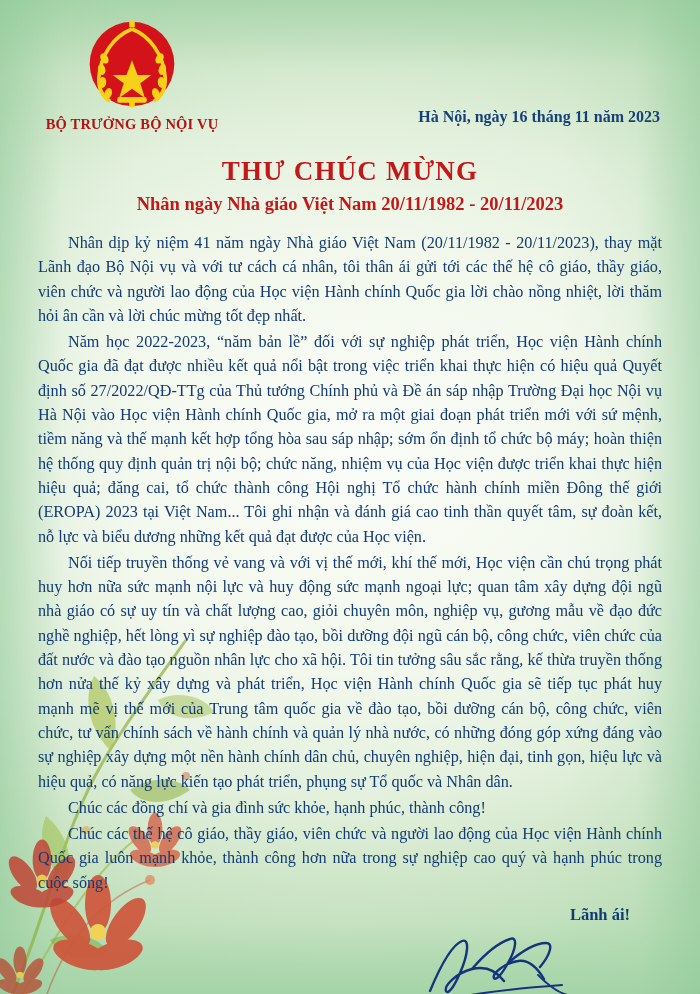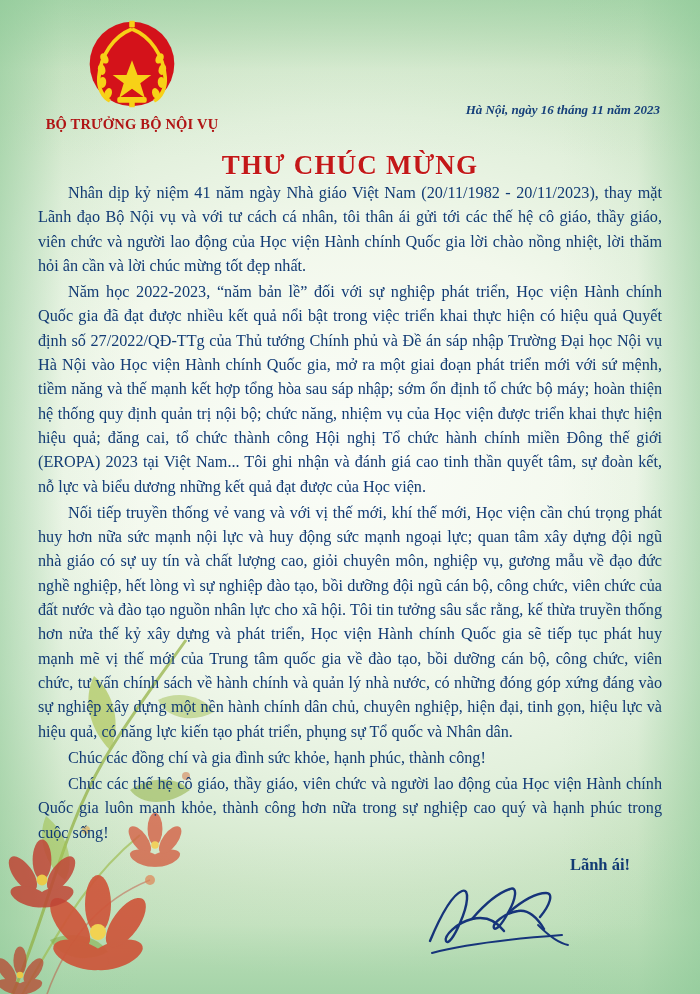--- a/index.html
+++ b/index.html
@@ -66,49 +66,49 @@
     margin-top: 6px;
     font-weight: bold;
     font-size: 14.5px;
     color: #b01515;
     letter-spacing: 0.2px;
     font-family: "Liberation Serif", serif;
   }
   .date-line {
     position: absolute;
     right: 40px;
-    top: 102px;
-    font-style: italic;
-    font-size: 13px;
+    top: 108px;
+    font-size: 16px;
     color: #16407a;
     font-weight: bold;
     font-family: "Liberation Serif", serif;
   }
 
   
   .titles {
     text-align: center;
+    margin-top: 6px;
   }
   .doc-title {
     color: #c31818;
     font-weight: bold;
     font-size: 27px;
     letter-spacing: 1.2px;
     text-shadow: 0 1px 0 rgba(255,255,255,0.6);
   }
   .doc-subtitle {
     color: #c31818;
     font-weight: bold;
     font-size: 18.5px;
     margin-top: 7px;
   }
 
   
   .body-text {
-    margin: 0 38px 0 38px;
+    margin: 16px 38px 0 38px;
     color: #123b74;
     font-size: 16.2px;
     line-height: 1.5;
     text-align: justify;
   }
   .body-text p {
     margin: 0 0 2px 0;
     text-indent: 30px;
   }
 
@@ -239,20 +239,21 @@
           </svg>
         </div>
         <div class="ministry-line">BỘ TRƯỞNG BỘ NỘI VỤ</div>
       </div>
 
       <div class="date-line">Hà Nội, ngày 16 tháng 11 năm 2023</div>
     </div>
 
     <div class="titles">
       <div class="doc-title">THƯ CHÚC MỪNG</div>
+      <div class="doc-subtitle">Nhân ngày Nhà giáo Việt Nam 20/11/1982 - 20/11/2023</div>
     </div>
 
     <div class="body-text">
       <p>Nhân dịp kỷ niệm 41 năm ngày Nhà giáo Việt Nam (20/11/1982 - 20/11/2023), thay mặt Lãnh đạo Bộ Nội vụ và với tư cách cá nhân, tôi thân ái gửi tới các thế hệ cô giáo, thầy giáo, viên chức và người lao động của Học viện Hành chính Quốc gia lời chào nồng nhiệt, lời thăm hỏi ân cần và lời chúc mừng tốt đẹp nhất.</p>
       <p>Năm học 2022-2023, “năm bản lề” đối với sự nghiệp phát triển, Học viện Hành chính Quốc gia đã đạt được nhiều kết quả nổi bật trong việc triển khai thực hiện có hiệu quả Quyết định số 27/2022/QĐ-TTg của Thủ tướng Chính phủ và Đề án sáp nhập Trường Đại học Nội vụ Hà Nội vào Học viện Hành chính Quốc gia, mở ra một giai đoạn phát triển mới với sứ mệnh, tiềm năng và thế mạnh kết hợp tổng hòa sau sáp nhập; sớm ổn định tổ chức bộ máy; hoàn thiện hệ thống quy định quản trị nội bộ; chức năng, nhiệm vụ của Học viện được triển khai thực hiện hiệu quả; đăng cai, tổ chức thành công Hội nghị Tổ chức hành chính miền Đông thế giới (EROPA) 2023 tại Việt Nam... Tôi ghi nhận và đánh giá cao tinh thần quyết tâm, sự đoàn kết, nỗ lực và biểu dương những kết quả đạt được của Học viện.</p>
       <p>Nối tiếp truyền thống vẻ vang và với vị thế mới, khí thế mới, Học viện cần chú trọng phát huy hơn nữa sức mạnh nội lực và huy động sức mạnh ngoại lực; quan tâm xây dựng đội ngũ nhà giáo có sự uy tín và chất lượng cao, giỏi chuyên môn, nghiệp vụ, gương mẫu về đạo đức nghề nghiệp, hết lòng vì sự nghiệp đào tạo, bồi dưỡng đội ngũ cán bộ, công chức, viên chức của đất nước và đào tạo nguồn nhân lực cho xã hội. Tôi tin tưởng sâu sắc rằng, kế thừa truyền thống hơn nửa thế kỷ xây dựng và phát triển, Học viện Hành chính Quốc gia sẽ tiếp tục phát huy mạnh mẽ vị thế mới của Trung tâm quốc gia về đào tạo, bồi dưỡng cán bộ, công chức, viên chức, tư vấn chính sách về hành chính và quản lý nhà nước, có những đóng góp xứng đáng vào sự nghiệp xây dựng một nền hành chính dân chủ, chuyên nghiệp, hiện đại, tinh gọn, hiệu lực và hiệu quả, có năng lực kiến tạo phát triển, phụng sự Tổ quốc và Nhân dân.</p>
       <p>Chúc các đồng chí và gia đình sức khỏe, hạnh phúc, thành công!</p>
       <p>Chúc các thế hệ cô giáo, thầy giáo, viên chức và người lao động của Học viện Hành chính Quốc gia luôn mạnh khỏe, thành công hơn nữa trong sự nghiệp cao quý và hạnh phúc trong cuộc sống!</p>
     </div>
 

